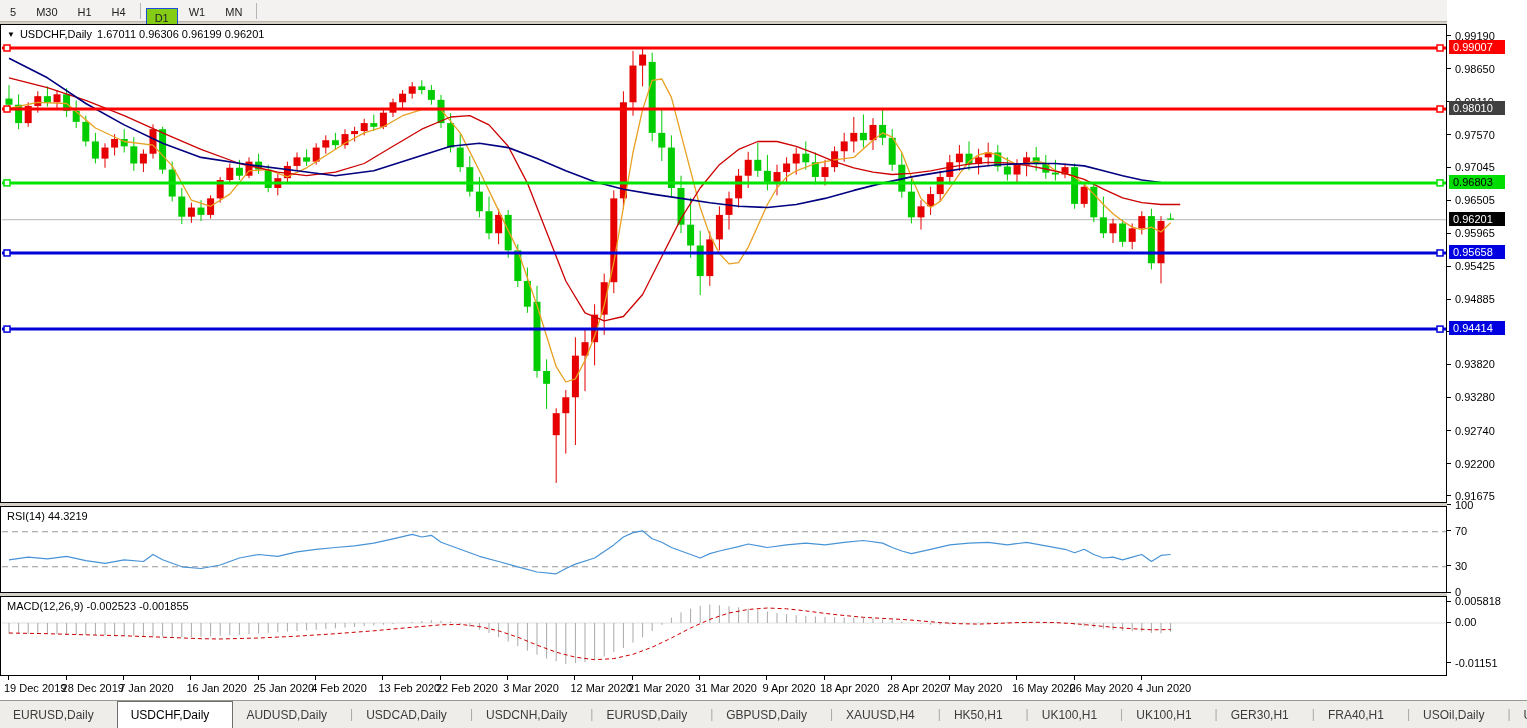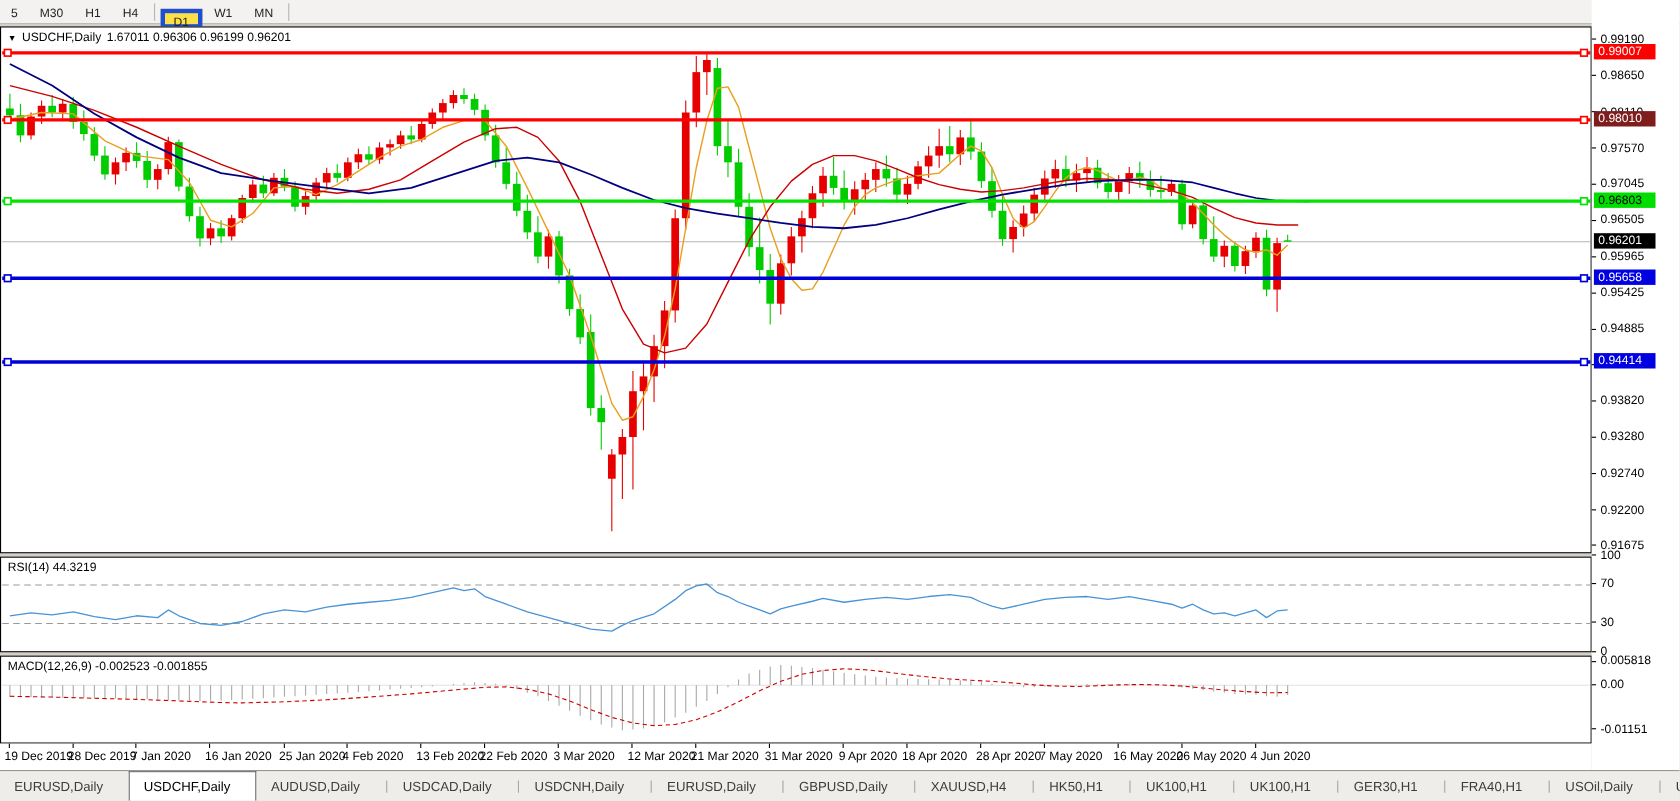--- a/index.html
+++ b/index.html
@@ -6,21 +6,21 @@
   html,body { width:1527px; height:728px; overflow:hidden; background:#ffffff;
               font-family:"Liberation Sans","DejaVu Sans",sans-serif; }
   #app { position:relative; width:1527px; height:728px; background:#d4d0c8; }
 
   
   #toolbar { position:absolute; left:0; top:0; width:1527px; height:22px;
              background:#f3f2f0; border-bottom:1px solid #b9b6ae;
              display:flex; align-items:center; }
   .tb-btn { font-size:11px; color:#222; padding:2px 8px; margin:0 1px; height:18px;
             line-height:14px; border:1px solid transparent; cursor:default; }
-  .tb-btn.active { border:4px solid #1d4ed8; background:#fde047;margin-top:12px; }
+  .tb-btn.active { border:1px solid #1d4ed8; background:#84cc16;margin-top:12px; }
   .tb-sep { width:1px; height:16px; background:#b5b5b5; margin:0 4px; }
 
   
   .panel { position:absolute; left:0; background:#ffffff; border:1px solid #000; }
   #main-panel { top:24px;  width:1447px; height:479px; }
   #rsi-panel  { top:506px; width:1447px; height:87px; }
   #macd-panel { top:596px; width:1447px; height:80px; }
   .panel svg { position:absolute; left:0; top:0; }
 
   .panel-label { position:absolute; left:6px; top:3px; font-size:11px; color:#000;
@@ -525,21 +525,21 @@
       <div class="ax-tick" style="top: 565.25px;"></div>
       <div class="ax-label" style="top: 585px;">0</div>
       <div class="ax-tick" style="top: 591.5px;"></div>
       <div class="ax-label" style="top: 594.276px;">0.005818</div>
       <div class="ax-tick" style="top: 600.776px;"></div>
       <div class="ax-label" style="top: 615px;">0.00</div>
       <div class="ax-tick" style="top: 621.5px;"></div>
       <div class="ax-label" style="top: 655.999px;">-0.01151</div>
       <div class="ax-tick" style="top: 662.499px;"></div>
       <div class="ax-badge" style="background: rgb(255, 0, 0); color: rgb(255, 255, 255); top: 40px;">0.99007</div>
-      <div class="ax-badge" style="background: #7f1d1d; color: rgb(255, 255, 255); top: 101.016px;">0.98010</div>
+      <div class="ax-badge" style="background: #404040; color: rgb(255, 255, 255); top: 101.016px;">0.98010</div>
       <div class="ax-badge" style="background: rgb(0, 221, 0); color: rgb(0, 0, 0); top: 174.885px;">0.96803</div>
       <div class="ax-badge" style="background: rgb(0, 0, 224); color: rgb(255, 255, 255); top: 244.959px;">0.95658</div>
       <div class="ax-badge" style="background: rgb(0, 0, 224); color: rgb(255, 255, 255); top: 321.092px;">0.94414</div>
       <div class="ax-badge" style="background: rgb(0, 0, 0); color: rgb(255, 255, 255); top: 211.727px;">0.96201</div>
     </div>
 
   <div id="date-axis">
       <div class="date-tick" style="left: 8px;"></div>
       <div class="date-label" style="left: 4px;">19 Dec 2019</div>
       <div class="date-tick" style="left: 65.6px;"></div>

